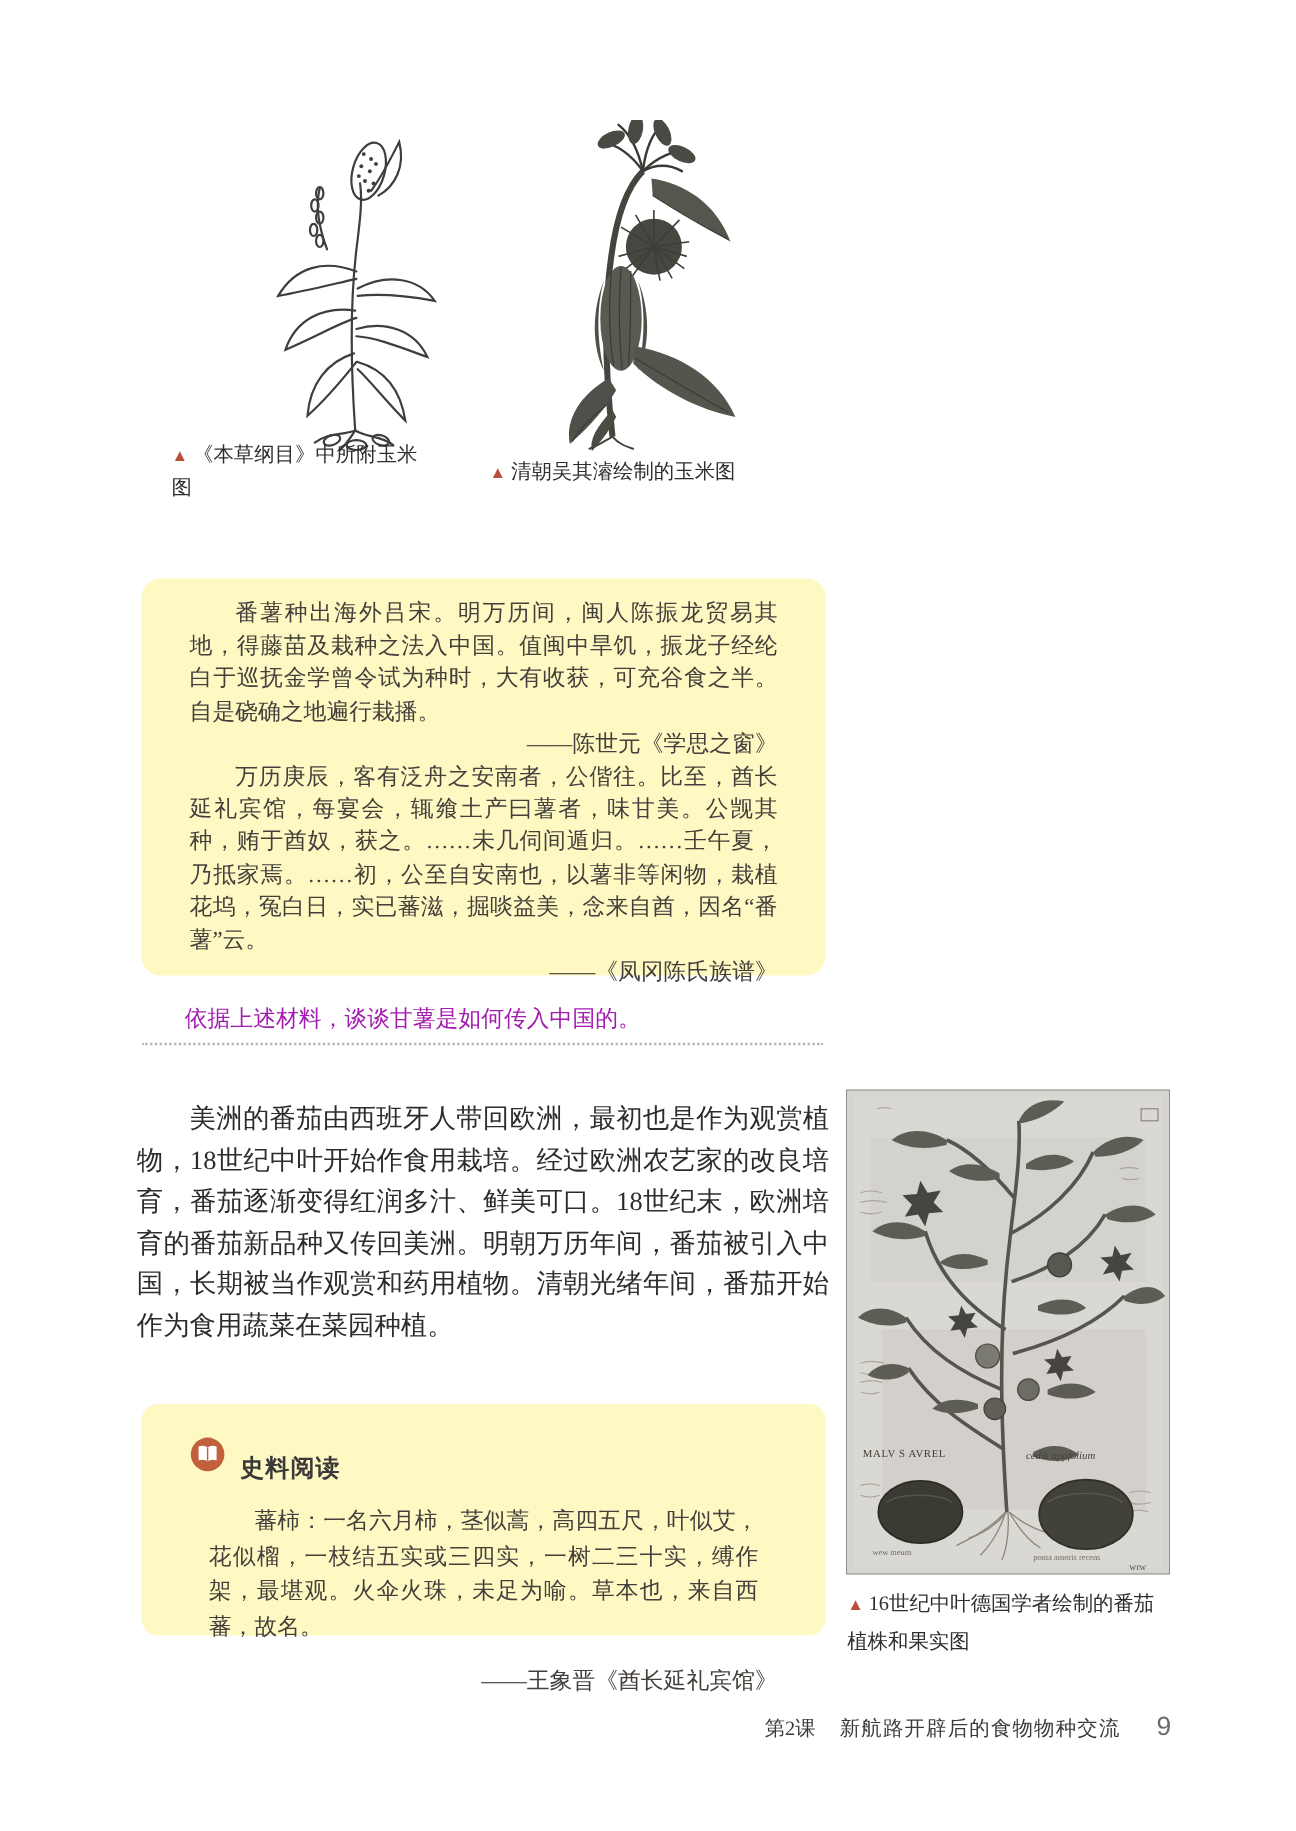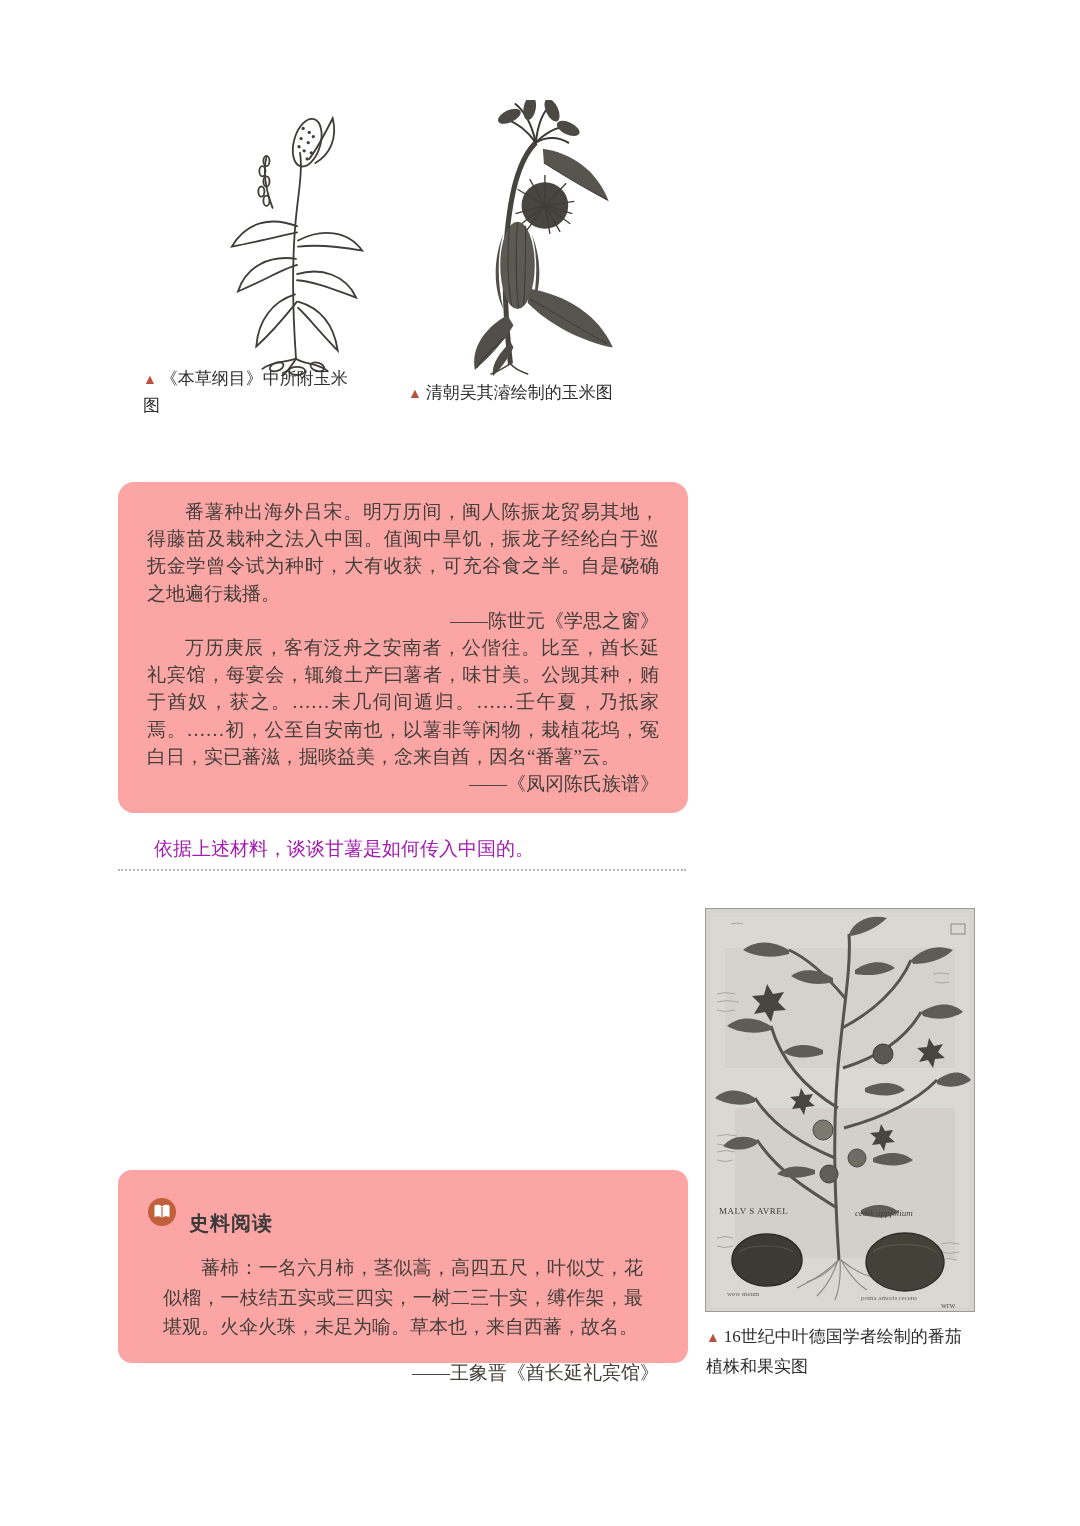--- a/index.html
+++ b/index.html
@@ -21,22 +21,22 @@
   
   .section-header {
     position:absolute; display:flex; align-items:center;
     font-family:"Liberation Sans", sans-serif;
   }
   .xuesi-header { left:120px; top:440px; width:566px; }
   .section-title { font-size:20px; font-weight:bold; color:#3a3a3a; margin-left:12px; letter-spacing:1px; }
   .header-dots { flex:1; margin-left:16px; border-bottom:2px dotted #bdbdbd; height:2px; margin-top:4px; }
   
   .quote-box {
-    position:absolute; background:#fca5a5; border-radius:16px;
-    padding:16px 29px; box-sizing:border-box;
+    position:absolute; background:#fef9c3; border-radius:16px;
+    padding:16px 40px; box-sizing:border-box;
   }
   .xuesi-box { left:118px; top:482px; width:570px; height:331px; }
   .quote-text {
     margin:0; font-size:19px; line-height:27.2px; color:#433f3b;
     text-align:justify; text-indent:2em; font-family:"Liberation Serif", serif;
   }
   .quote-source { font-size:19px; line-height:27.2px; color:#433f3b; text-align:right; }
   .xuesi-question {
     position:absolute; left:154px; top:836px; width:540px;
     font-size:19px; color:#a21caf; font-family:"Liberation Serif", serif;
@@ -189,20 +189,21 @@
   <div class="quote-box xuesi-box">
     <p class="quote-text">番薯种出海外吕宋。明万历间，闽人陈振龙贸易其地，得藤苗及栽种之法入中国。值闽中旱饥，振龙子经纶白于巡抚金学曾令试为种时，大有收获，可充谷食之半。自是硗确之地遍行栽播。</p>
     <div class="quote-source">——陈世元《学思之窗》</div>
     <p class="quote-text">万历庚辰，客有泛舟之安南者，公偕往。比至，酋长延礼宾馆，每宴会，辄飨土产曰薯者，味甘美。公觊其种，贿于酋奴，获之。……未几伺间遁归。……壬午夏，乃抵家焉。……初，公至自安南也，以薯非等闲物，栽植花坞，冤白日，实已蕃滋，掘啖益美，念来自酋，因名“番薯”云。</p>
     <div class="quote-source">——《凤冈陈氏族谱》</div>
   </div>
 
   <div class="xuesi-question">依据上述材料，谈谈甘薯是如何传入中国的。</div>
   <div class="dotted-sep"></div>
 
+  <p class="body-para">美洲的番茄由西班牙人带回欧洲，最初也是作为观赏植物，18世纪中叶开始作食用栽培。经过欧洲农艺家的改良培育，番茄逐渐变得红润多汁、鲜美可口。18世纪末，欧洲培育的番茄新品种又传回美洲。明朝万历年间，番茄被引入中国，长期被当作观赏和药用植物。清朝光绪年间，番茄开始作为食用蔬菜在菜园种植。</p>
 
   <div class="fig-tomato">
     <svg viewBox="0 0 270 404" width="270" height="404">
       <rect x="0" y="0" width="270" height="404" fill="#d6d4cf" stroke="#8a8880" stroke-width="1.5"></rect>
       <rect x="6" y="5" width="258" height="394" fill="#dad8d2"></rect>
       <rect x="20" y="40" width="230" height="120" fill="#d2d0ca" opacity="0.7"></rect>
       <rect x="30" y="200" width="220" height="150" fill="#cfccc6" opacity="0.6"></rect>
 
       <g stroke="#a5a299" stroke-width="1" fill="none" opacity="0.9">
         <path d="M12,86 q8,-3 18,0"></path>
@@ -297,14 +298,19 @@
         <circle cx="15" cy="15" r="14" fill="#c2603c"></circle>
         <path d="M15,9.5 C13.5,7.8 10.5,7.2 7.5,8.4 L7.5,20 C10.5,18.8 13.5,19.4 15,21 C16.5,19.4 19.5,18.8 22.5,20 L22.5,8.4 C19.5,7.2 16.5,7.8 15,9.5 Z" fill="#ffffff"></path>
         <path d="M15,9.5 L15,21" stroke="#c2603c" stroke-width="1.2" fill="none"></path>
       </svg>
       <span class="shiliao-title">史料阅读</span>
     </div>
     <p class="shiliao-text">蕃柿：一名六月柿，茎似蒿，高四五尺，叶似艾，花似榴，一枝结五实或三四实，一树二三十实，缚作架，最堪观。火伞火珠，未足为喻。草本也，来自西蕃，故名。</p>
     <div class="shiliao-source">——王象晋《酋长延礼宾馆》</div>
   </div>
 
+  <div class="footer">
+    <span class="footer-lesson">第2课</span>
+    <span class="footer-chapter">新航路开辟后的食物物种交流</span>
+    <span class="footer-page">9</span>
+  </div>
 
 </div>
 
 </body></html>

